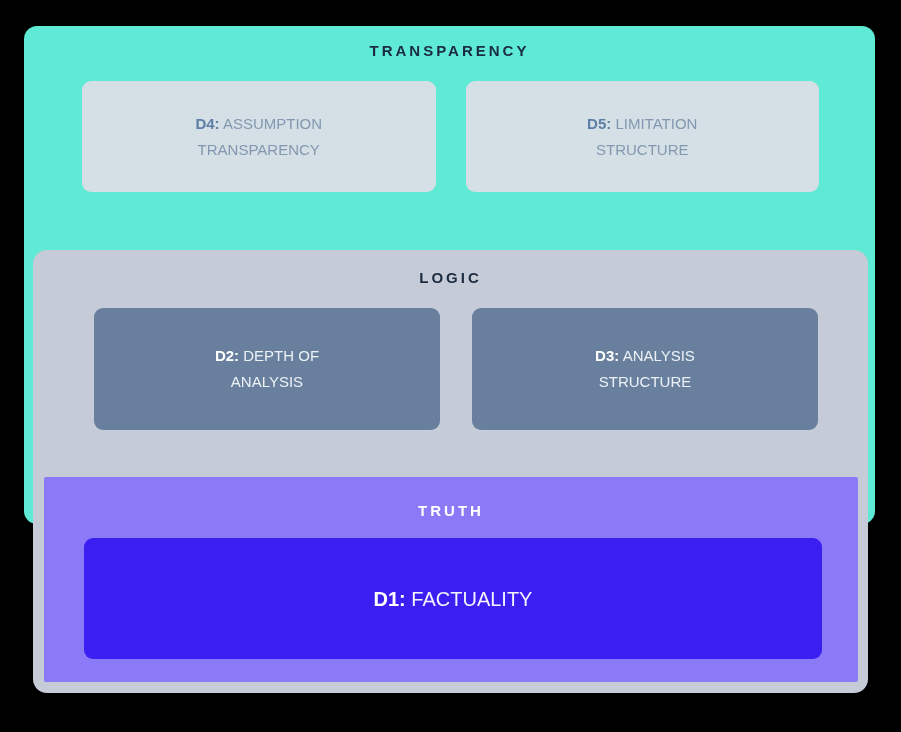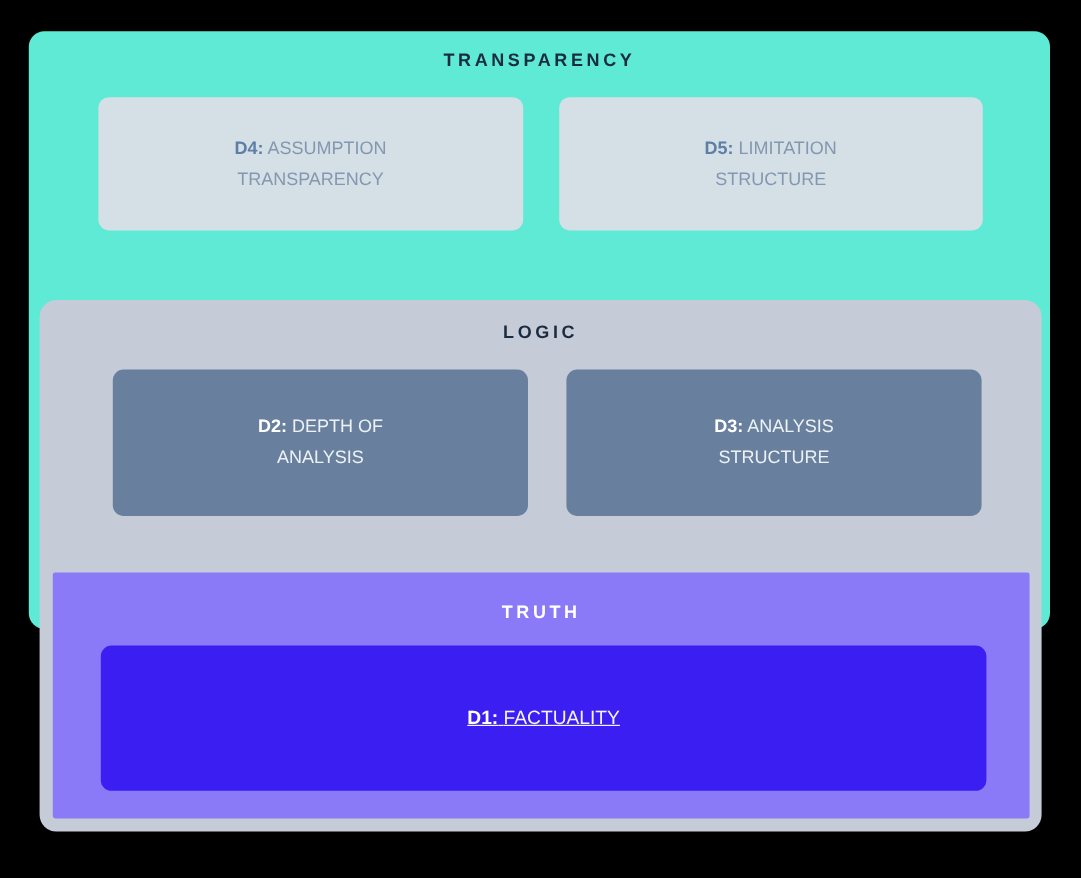--- a/index.html
+++ b/index.html
@@ -98,22 +98,21 @@
   .layer-truth .section-title {
     color: #ffffff;
   }
   .box.indigo {
     margin: 18px 36px 0 40px;
     height: 121px;
     background: #3b1ef2;
     color: #f3f2fe;
   }
   .box.indigo .box-label {
-    font-size: 16px;
-    text-decoration: underline;
+    font-size: 20px;
   }
   .box.indigo .prefix {
     color: #ffffff;
     font-weight: 700;
   }
   .line {
     display: block;
   }
 </style>
 </head>

